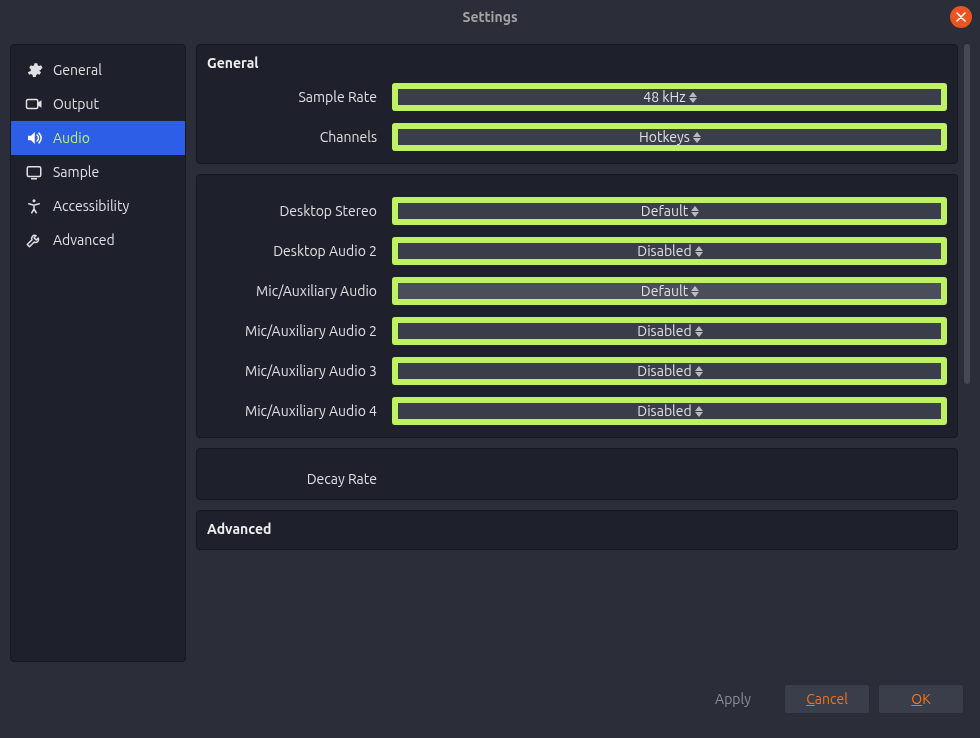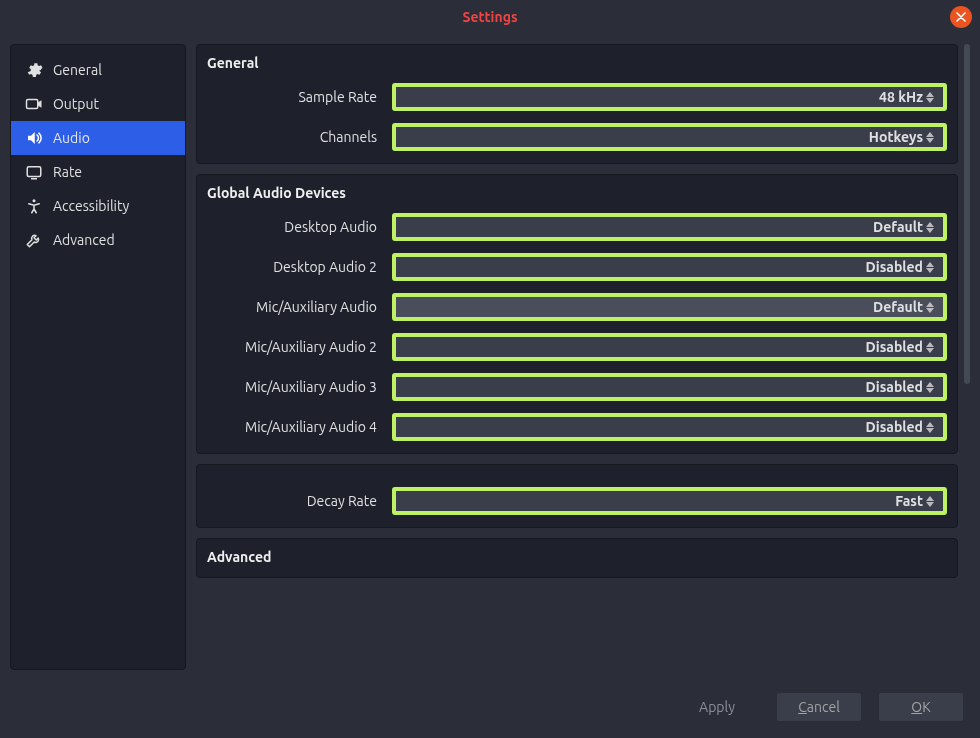--- a/index.html
+++ b/index.html
@@ -18,21 +18,21 @@
     height: 34px;
     background: #2b2e38;
     display: flex;
     align-items: center;
     justify-content: center;
     position: relative;
   }
   .titlebar .title {
     font-weight: 700;
     font-size: 14px;
-    color: #ef4444;
+    color: #a3a3a3;
   }
   .titlebar .close-btn {
     position: absolute;
     right: 8px;
     top: 6px;
     width: 22px;
     height: 22px;
     border-radius: 50%;
     background: #e95420;
     display: flex;
@@ -72,21 +72,21 @@
   .sidebar-item .icon {
     width: 18px;
     height: 18px;
     display: flex;
     align-items: center;
     justify-content: center;
     flex-shrink: 0;
   }
   .sidebar-item.active {
     background: #2c5ee8;
-    color: #e5e5e5;
+    color: #bef264;
   }
   .sidebar-item .icon svg { width: 18px; height: 18px; }
 
   
   .main {
     flex: 1;
     display: flex;
     gap: 4px;
     min-height: 0;
   }
@@ -120,30 +120,29 @@
     width: 170px;
     text-align: right;
     color: #e0e0e2;
     font-size: 14px;
     flex-shrink: 0;
   }
   .select {
     flex: 1;
     height: 28px;
     background: #3a3e4a;
-    border: 4px solid #bef264;
+    border: 6px solid #bef264;
     border-radius: 3px;
     display: flex;
     align-items: center;
-    justify-content: flex-end;
+    justify-content: center;
     padding: 0 6px 0 10px;
     color: #e0e0e2;
     font-size: 14px;
     cursor: pointer;
-    font-weight: bold;
   }
   .select.hover { background: #4a4e5a; }
   .spinner {
     width: 14px;
     display: flex;
     flex-direction: column;
     align-items: center;
     gap: 1px;
     opacity: 0.85;
   }
@@ -163,43 +162,43 @@
     right: 0px;
     height: 340px;
     background: #454954;
     border-radius: 3px;
   }
 
   
   .buttons {
     display: flex;
     justify-content: flex-end;
-    gap: 16px;
-    padding: 12px 16px 16px 16px;
+    gap: 8px;
+    padding: 12px 16px 24px 16px;
     margin-left: 9px;
   }
   .btn {
     min-width: 86px;
     height: 30px;
     border-radius: 3px;
     display: flex;
     align-items: center;
     justify-content: center;
     font-size: 14px;
     cursor: pointer;
     padding: 0 18px;
   }
   .btn.flat {
     background: transparent;
     color: #8d8f97;
   }
   .btn.normal {
     background: #3a3e4a;
     border: 1px solid #2a2d37;
-    color: #a3a3a3;
+    color: #f97316;
   }
   .mn { text-decoration: underline; }
 </style>
 </head>
 <body>
 
 <div class="titlebar">
   <span class="title">Settings</span>
   <div class="close-btn">
     <svg viewBox="0 0 10 10">
@@ -242,21 +241,21 @@
       <span>Audio</span>
     </div>
 
     <div class="sidebar-item">
       <span class="icon">
         <svg viewBox="0 0 24 24" fill="none" stroke="#e0e0e2" stroke-width="2">
             <rect x="3" y="5" width="18" height="13" rx="2"></rect>
             <path d="M8 21h8"></path>
           </svg>
       </span>
-      <span>Rate</span>
+      <span>Sample</span>
     </div>
 
 
     <div class="sidebar-item">
       <span class="icon">
         <svg viewBox="0 0 24 24" fill="none" stroke="#e0e0e2" stroke-width="2">
             <circle cx="12" cy="5" r="2" fill="#e0e0e2" stroke="none"></circle>
             <path d="M5 9l7 2 7-2M12 11v5M9 21l3-5 3 5" stroke-linecap="round"></path>
           </svg>
       </span>
@@ -304,24 +303,23 @@
                 </svg>
               <svg viewBox="0 0 8 5">
                   <path d="M0 0 L4 5 L8 0 Z" fill="#cfd0d4"></path>
                 </svg>
             </span>
           </div>
         </div>
       </div>
 
       <div class="section">
-        <div class="section-header">Global Audio Devices</div>
-
-        <div class="row">
-          <div class="row-label">Desktop Audio</div>
+
+        <div class="row">
+          <div class="row-label">Desktop Stereo</div>
           <div class="select">
             <span>Default</span>
             <span class="spinner">
                 <svg viewBox="0 0 8 5">
                   <path d="M0 5 L4 0 L8 5 Z" fill="#cfd0d4"></path>
                 </svg>
                 <svg viewBox="0 0 8 5">
                   <path d="M0 0 L4 5 L8 0 Z" fill="#cfd0d4"></path>
                 </svg>
               </span>
@@ -401,31 +399,20 @@
                 </svg>
               </span>
           </div>
         </div>
       </div>
 
       <div class="section">
 
         <div class="row">
           <div class="row-label">Decay Rate</div>
-          <div class="select">
-            <span>Fast</span>
-            <span class="spinner">
-                <svg viewBox="0 0 8 5">
-                  <path d="M0 5 L4 0 L8 5 Z" fill="#cfd0d4"></path>
-                </svg>
-                <svg viewBox="0 0 8 5">
-                  <path d="M0 0 L4 5 L8 0 Z" fill="#cfd0d4"></path>
-                </svg>
-              </span>
-          </div>
         </div>
 
       </div>
 
       <div class="section cut">
         <div class="section-header">Advanced</div>
       </div>
 
     </div>
 

